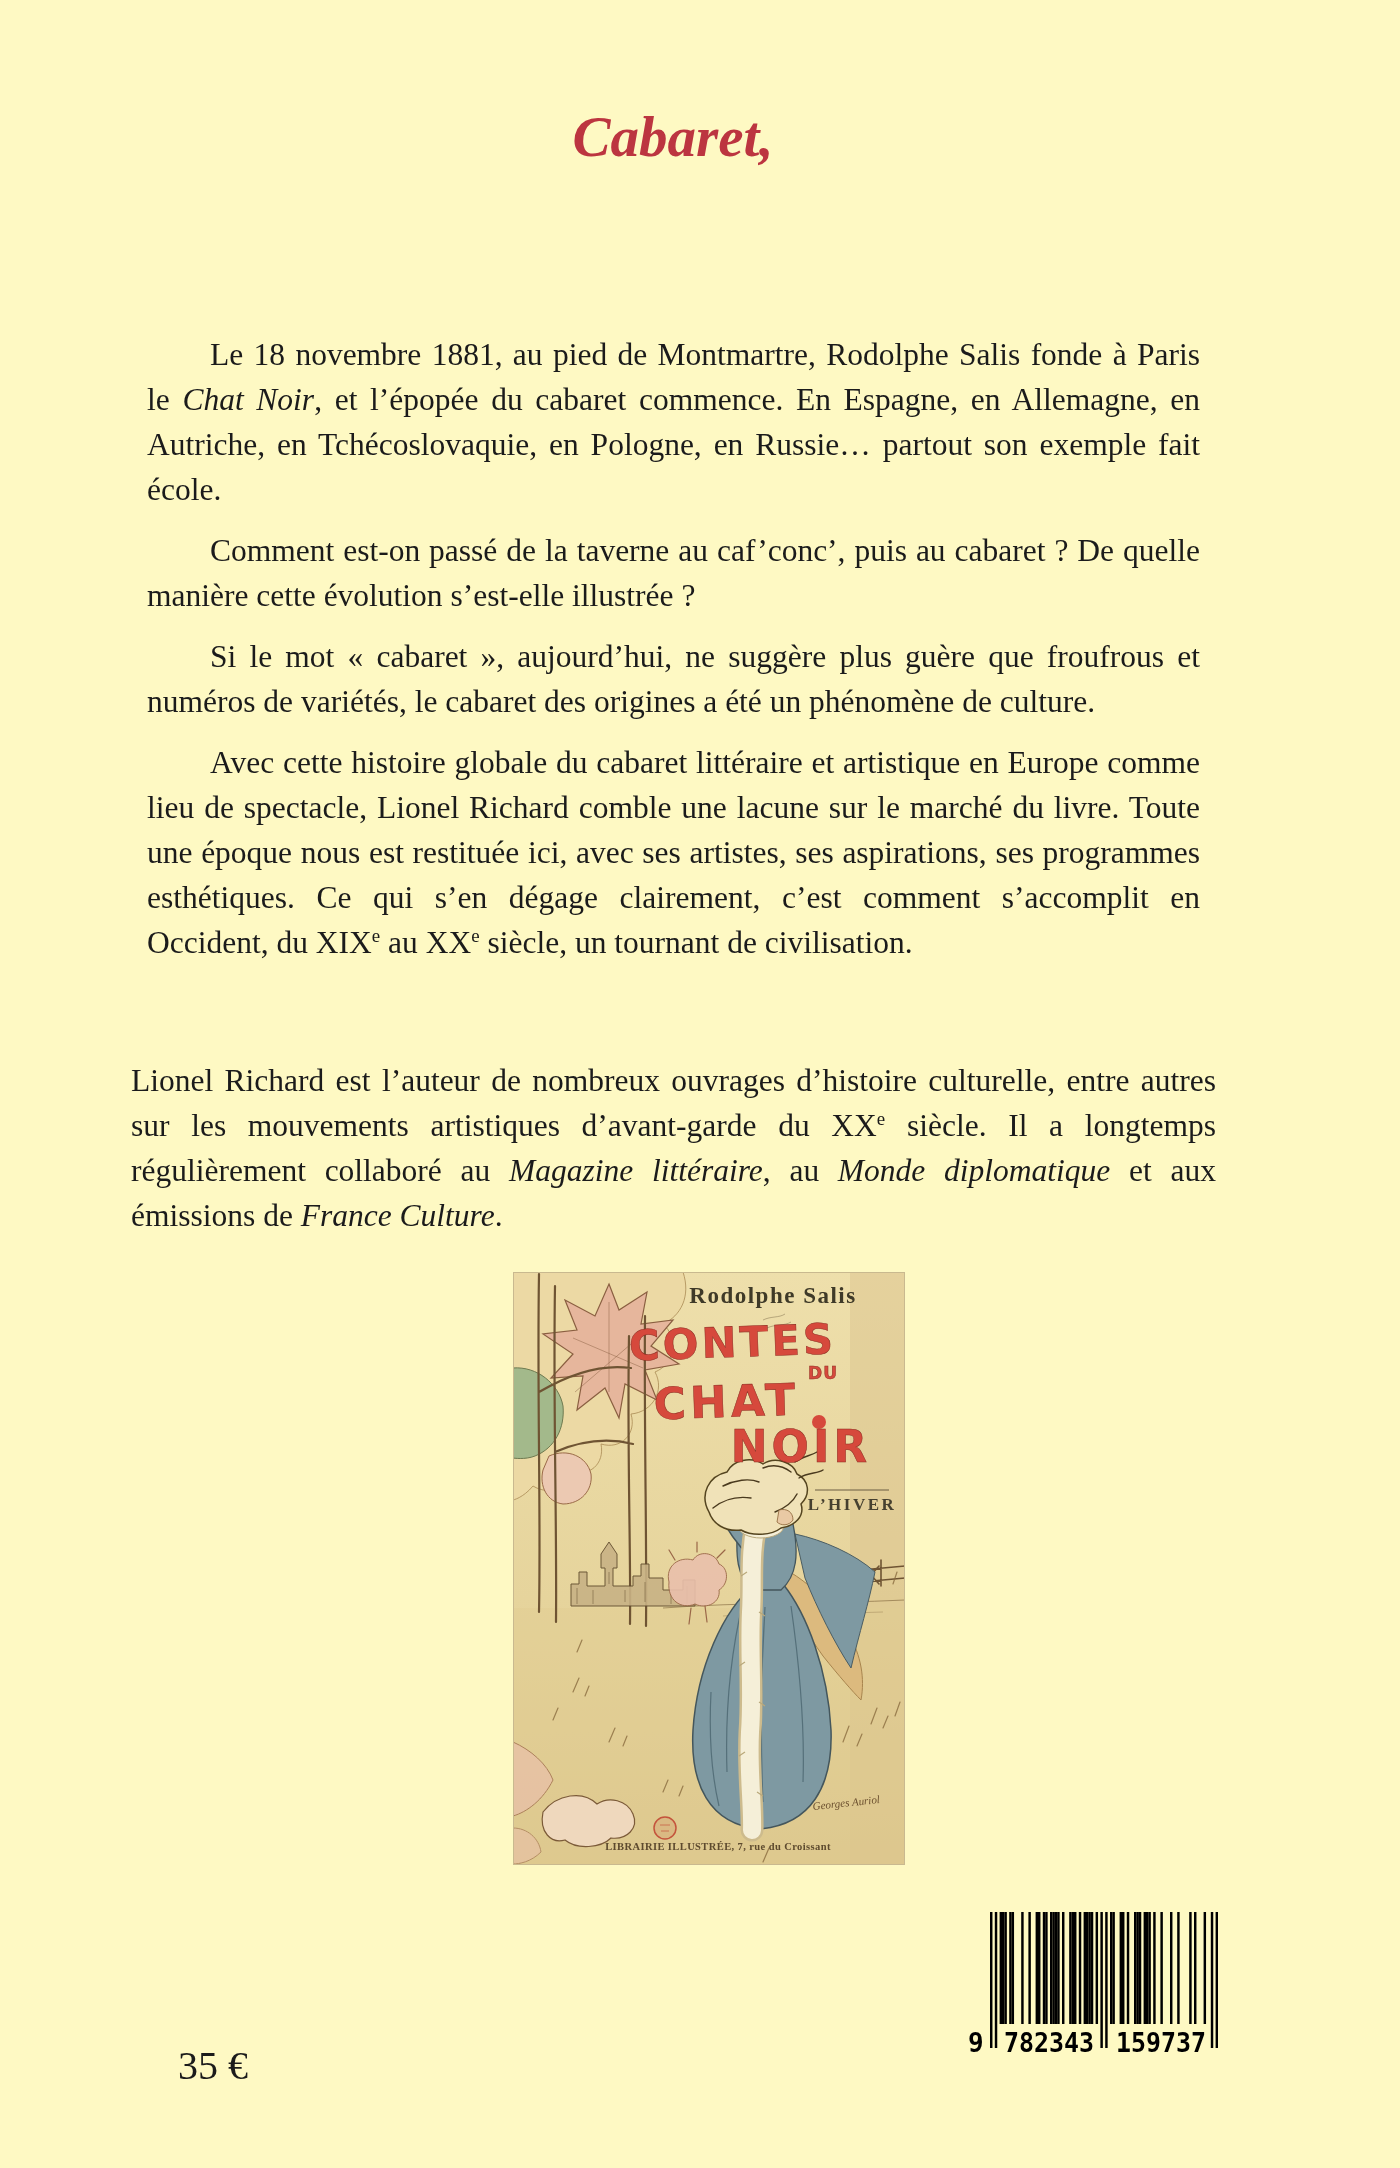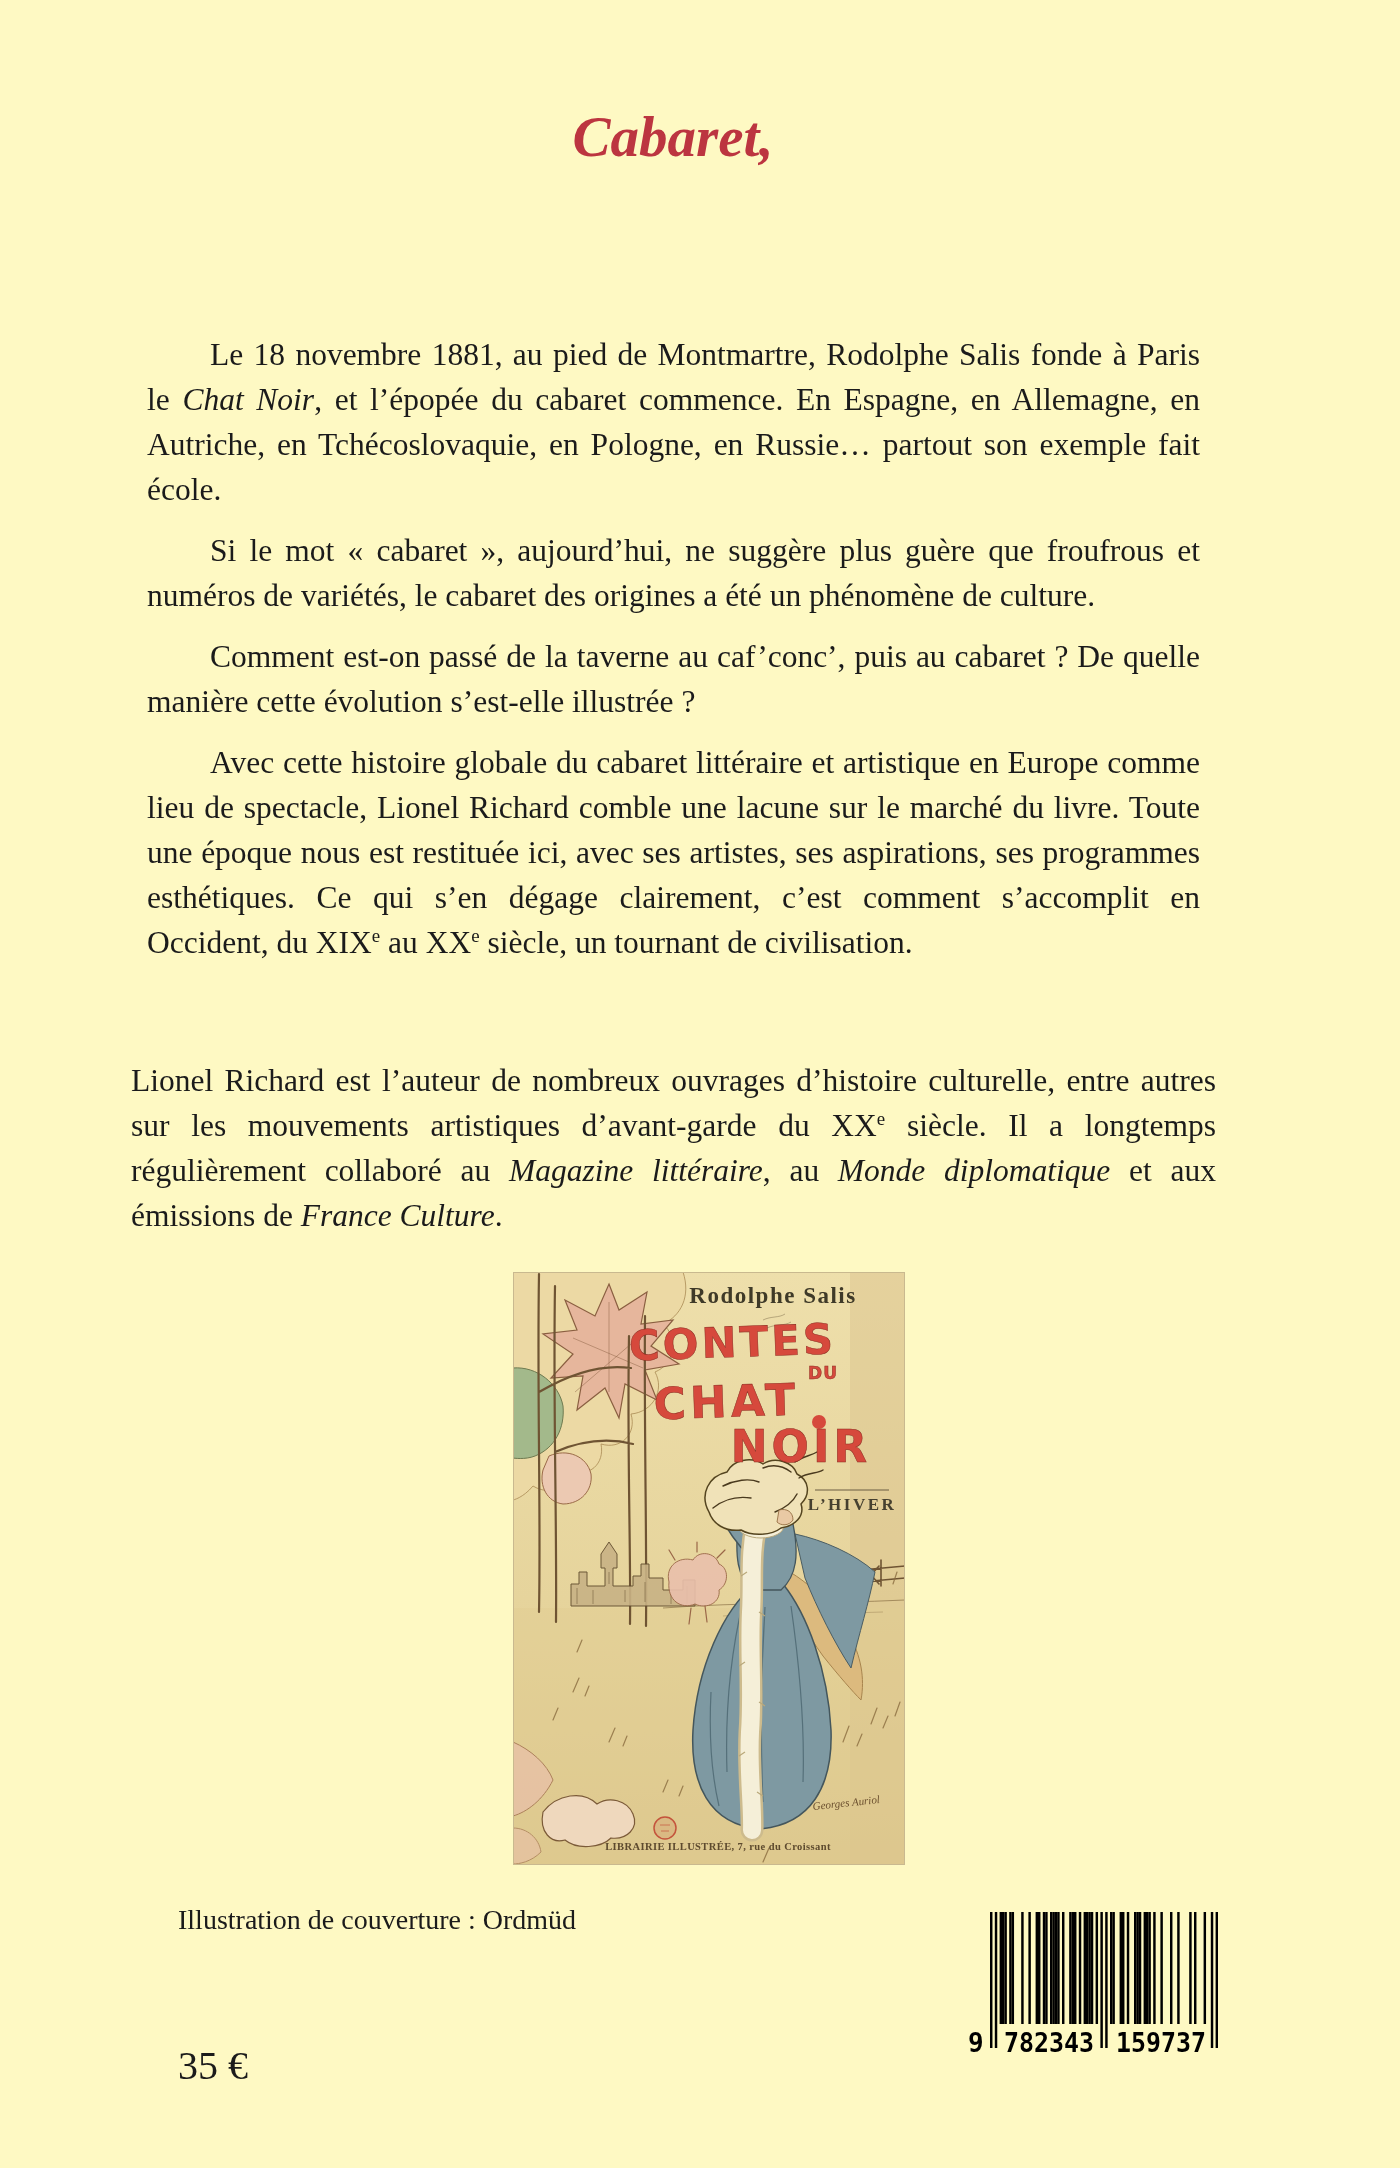--- a/index.html
+++ b/index.html
@@ -61,22 +61,22 @@
 <body>
 
 <div class="page">
 
   <div class="title-block">
     <div class="title-italic">Cabaret,</div>
   </div>
 
   <div id="synopsis" class="text-col">
       <p><span>Le 18 novembre 1881, au pied de Montmartre, Rodolphe Salis fonde à Paris le </span><i>Chat Noir</i><span>, et l’épopée du cabaret commence. En Espagne, en Allemagne, en Autriche, en Tchécoslovaquie, en Pologne, en Russie… partout son exemple fait école.</span></p>
+      <p><span>Comment est-on passé de la taverne au caf’conc’, puis au cabaret ? De quelle manière cette évolution s’est-elle illustrée ?</span></p>
       <p><span>Si le mot « cabaret », aujourd’hui, ne suggère plus guère que froufrous et numéros de variétés, le cabaret des origines a été un phénomène de culture.</span></p>
-      <p><span>Comment est-on passé de la taverne au caf’conc’, puis au cabaret ? De quelle manière cette évolution s’est-elle illustrée ?</span></p>
       <p><span>Avec cette histoire globale du cabaret littéraire et artistique en Europe comme lieu de spectacle, Lionel Richard comble une lacune sur le marché du livre. Toute une époque nous est restituée ici, avec ses artistes, ses aspirations, ses programmes esthétiques. Ce qui s’en dégage clairement, c’est comment s’accomplit en Occident, du XIX</span><sup>e</sup><span> au XX</span><sup>e</sup><span> siècle, un tournant de civilisation.</span></p>
     </div>
 
   <div id="bio" class="text-col">
     <p><span>Lionel Richard est l’auteur de nombreux ouvrages d’histoire culturelle, entre autres sur les mouvements artistiques d’avant-garde du XX</span><sup>e</sup><span> siècle. Il a longtemps régulièrement collaboré au </span><i>Magazine littéraire</i><span>, au </span><i>Monde diplomatique</i><span> et aux émissions de </span><i>France Culture</i><span>.</span></p>
   </div>
 
   <div class="cover-wrap">
     <svg width="392" height="593" viewBox="0 0 392 593">
       <defs>
@@ -151,21 +151,20 @@
       <text class="cov-sub" x="339" y="238" text-anchor="middle">L’HIVER</text>
       <circle cx="152" cy="556" r="11" fill="rgba(196,84,60,0.15)" stroke="#c4543c" stroke-width="1.5"></circle>
       <path d="M147,553 L157,553 M148,559 L156,559" stroke="#c4543c" stroke-width="1" opacity="0.7"></path>
       <text class="cov-sig" x="300" y="538" transform="rotate(-6 300 538)">Georges Auriol</text>
       <text class="cov-imprint" x="205" y="578" text-anchor="middle">LIBRAIRIE ILLUSTRÉE, 7, rue du Croissant</text>
 
       <rect x="0.5" y="0.5" width="391" height="592" fill="none" stroke="#c9b98f" stroke-width="1"></rect>
     </svg>
   </div>
 
-  <div class="credit">Illustration de couverture : Ordmüd</div>
   <div class="price">35 €</div>
 
   <div class="barcode">
     <svg width="252" height="142" viewBox="0 0 252 142">
       <g id="bc-bars" fill="#000">
           <rect x="24.00" y="0" width="2.45" height="136"></rect>
           <rect x="28.80" y="0" width="2.45" height="136"></rect>
           <rect x="33.60" y="0" width="2.45" height="112"></rect>
           <rect x="36.00" y="0" width="2.45" height="112"></rect>
           <rect x="38.40" y="0" width="2.45" height="112"></rect>

